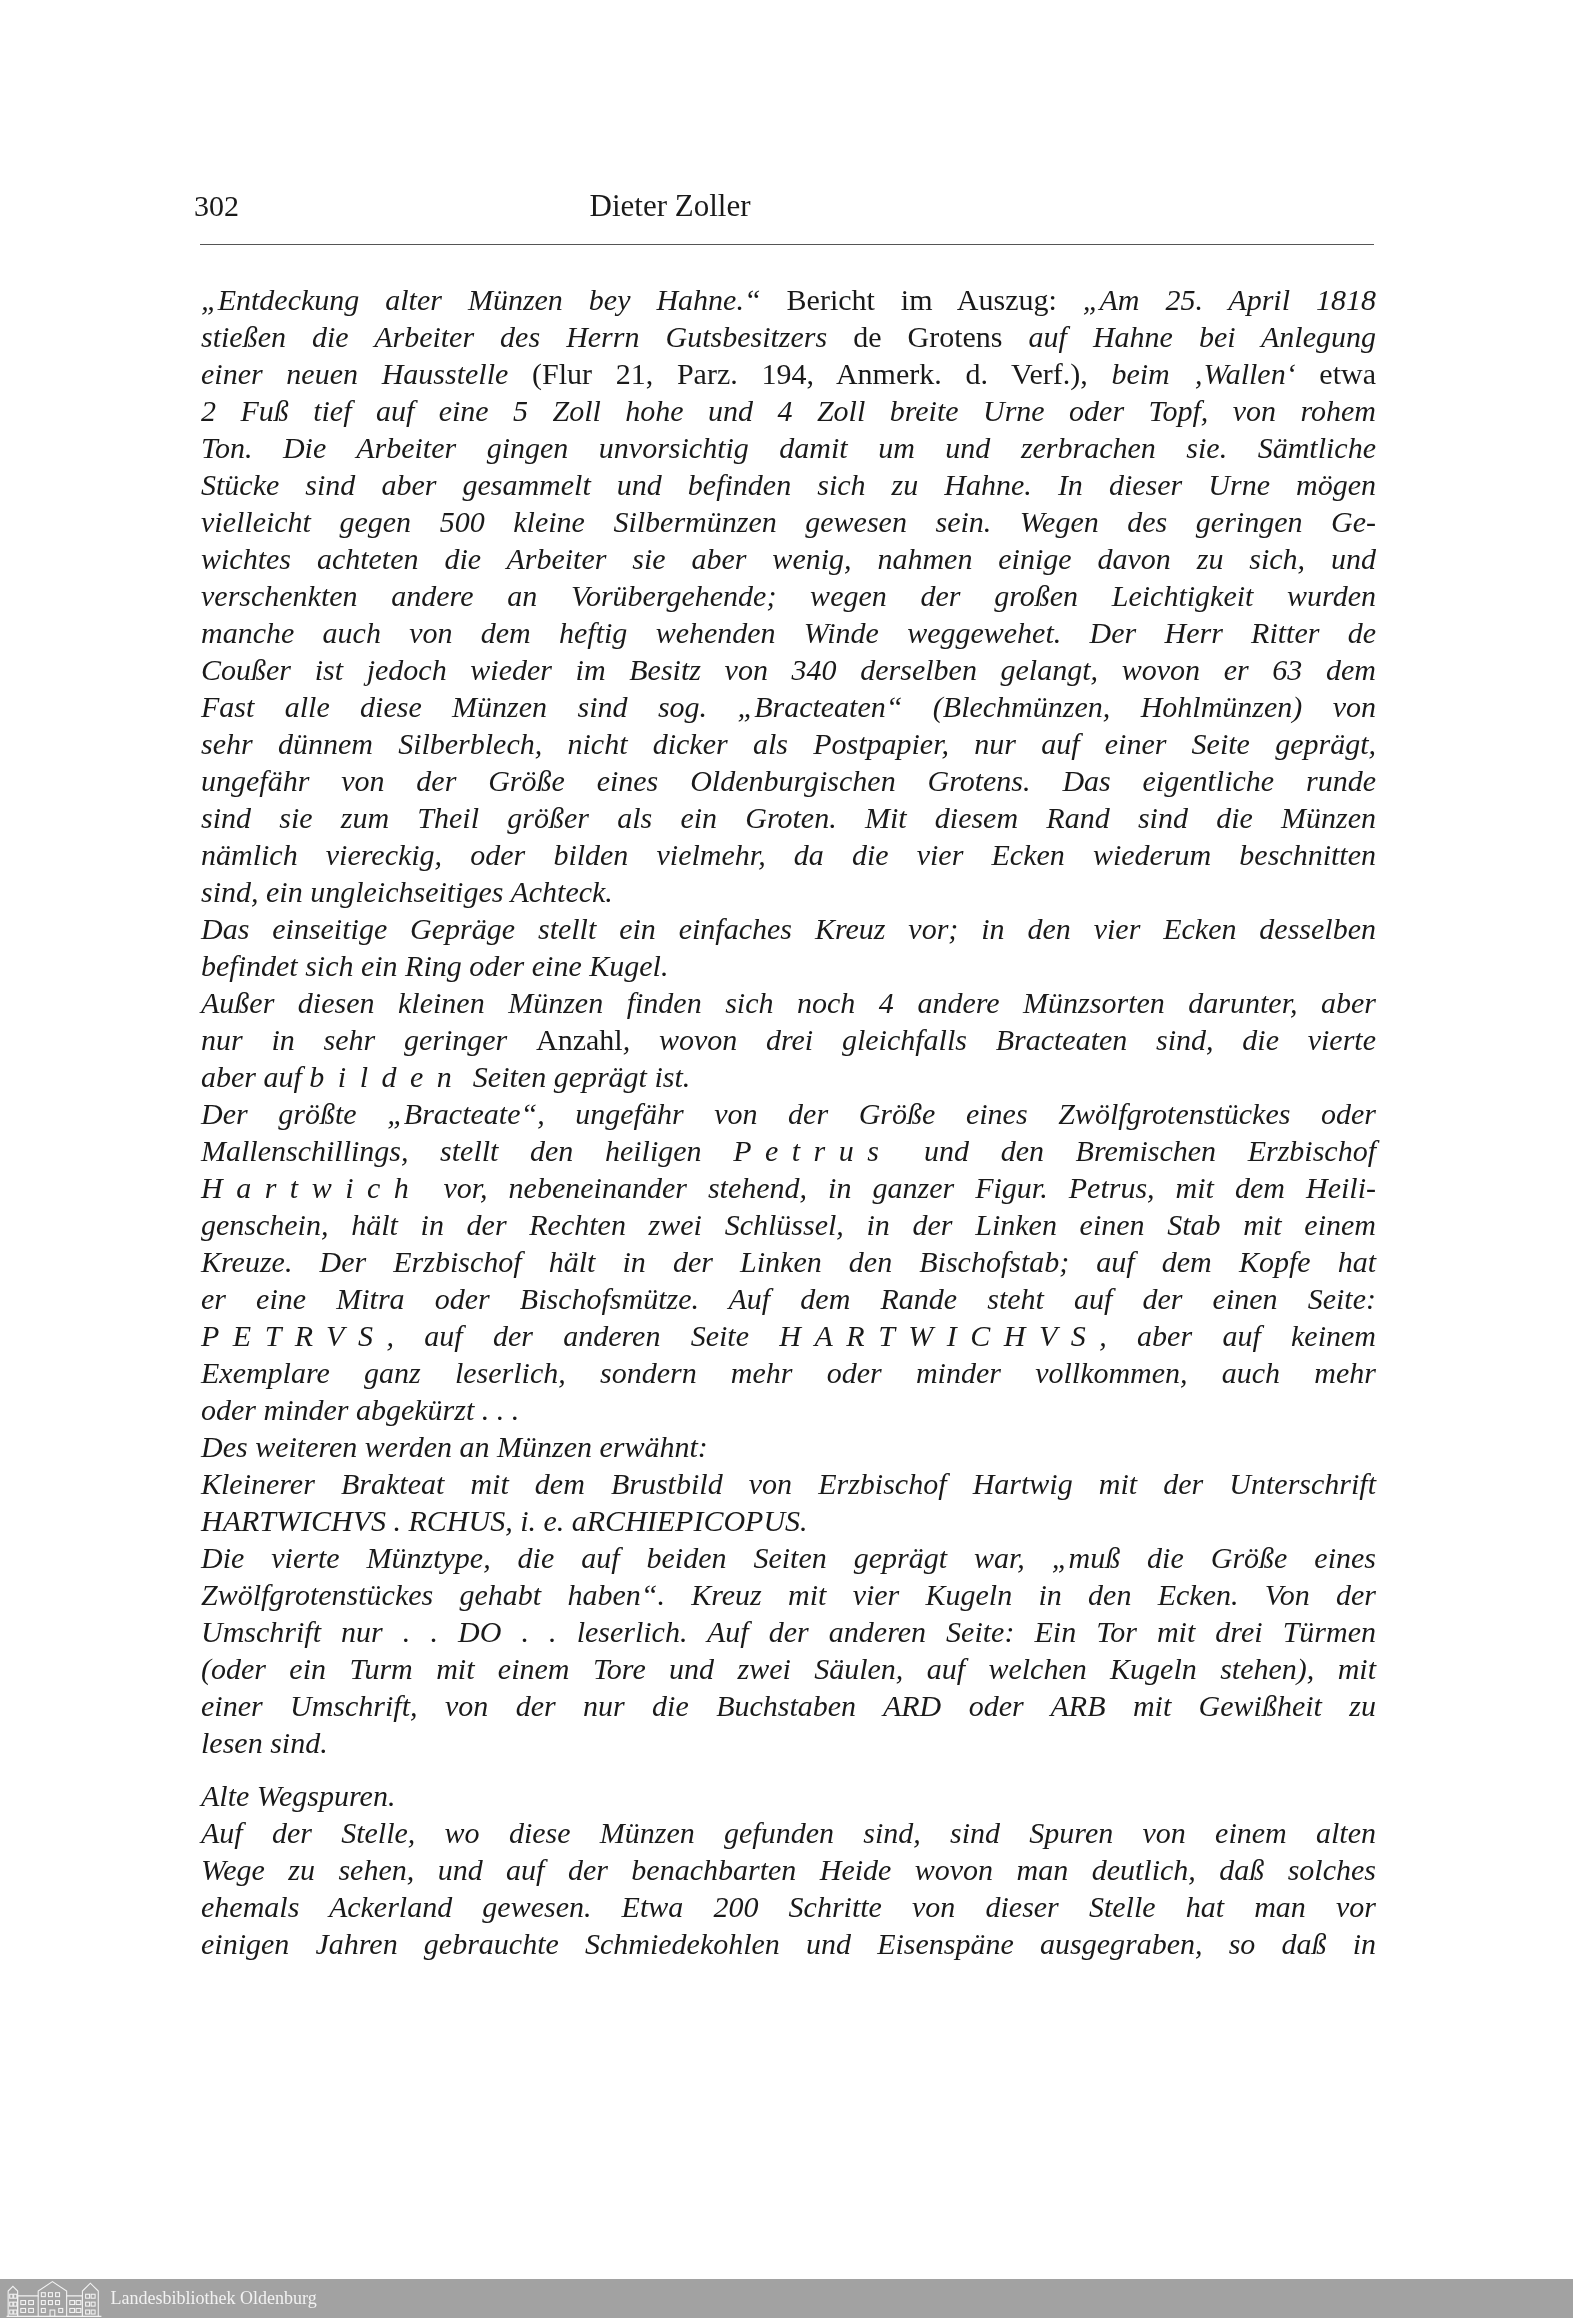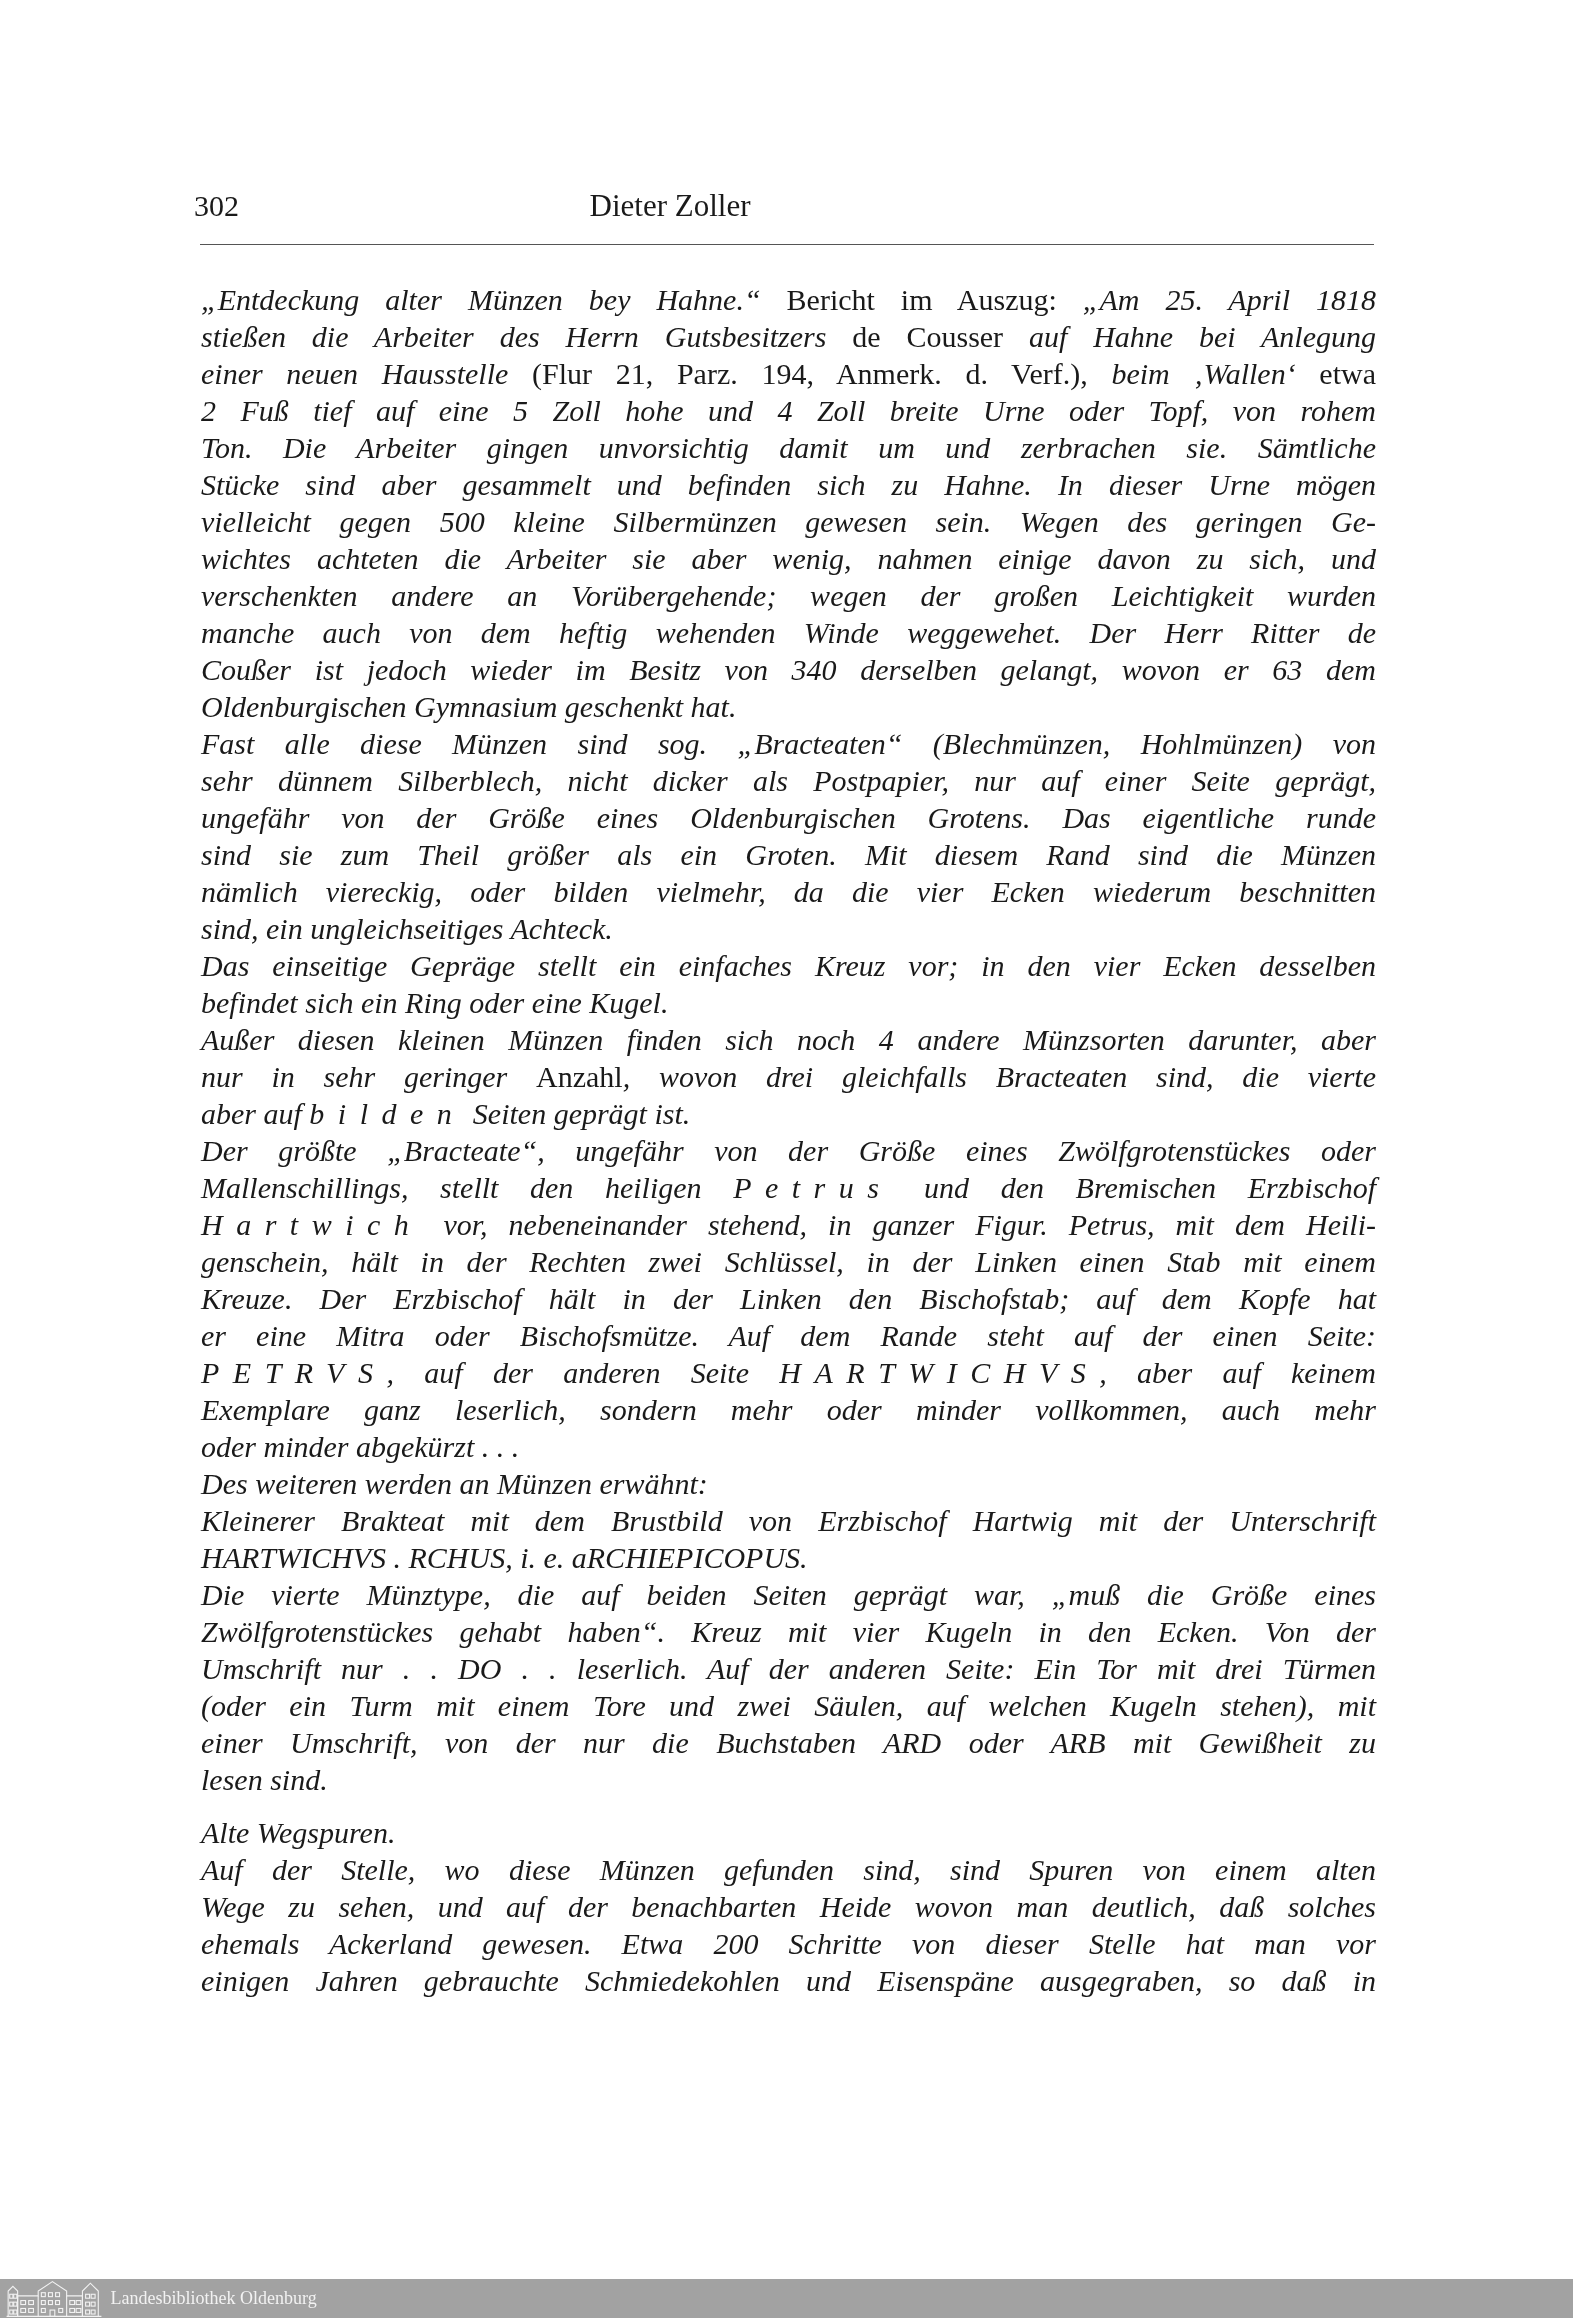--- a/index.html
+++ b/index.html
@@ -98,31 +98,30 @@
 </head>
 <body>
 
 <div class="page-number">302</div>
 <div class="running-head">Dieter Zoller</div>
 <div class="header-rule"></div>
 
 <div class="body-text">
   <div id="main-lines">
       <span class="line"><span>„Entdeckung alter Münzen bey Hahne.“ </span><span class="up">Bericht im Auszug: </span><span>„Am 25. April 1818</span></span>
-      <span class="line"><span>stießen die Arbeiter des Herrn Gutsbesitzers </span><span class="up">de Cousser </span><span>auf Hahne bei Anlegung</span></span>
+      <span class="line"><span>stießen die Arbeiter des Herrn Gutsbesitzers </span><span class="up">de Grotens </span><span>auf Hahne bei Anlegung</span></span>
       <span class="line"><span>einer neuen Hausstelle </span><span class="up">(Flur 21, Parz. 194, Anmerk. d. Verf.), </span><span>beim ‚Wallen‘ </span><span class="up">etwa</span></span>
       <span class="line"><span>2 Fuß tief auf eine 5 Zoll hohe und 4 Zoll breite Urne oder Topf, von rohem</span></span>
       <span class="line"><span>Ton. Die Arbeiter gingen unvorsichtig damit um und zerbrachen sie. Sämtliche</span></span>
       <span class="line"><span>Stücke sind aber gesammelt und befinden sich zu Hahne. In dieser Urne mögen</span></span>
       <span class="line"><span>vielleicht gegen 500 kleine Silbermünzen gewesen sein. Wegen des geringen Ge-</span></span>
       <span class="line"><span>wichtes achteten die Arbeiter sie aber wenig, nahmen einige davon zu sich, und</span></span>
       <span class="line"><span>verschenkten andere an Vorübergehende; wegen der großen Leichtigkeit wurden</span></span>
       <span class="line"><span>manche auch von dem heftig wehenden Winde weggewehet. Der Herr Ritter de</span></span>
       <span class="line"><span>Coußer ist jedoch wieder im Besitz von 340 derselben gelangt, wovon er 63 dem</span></span>
-      <span class="line last"><span>Oldenburgischen Gymnasium geschenkt hat.</span></span>
       <span class="line"><span>Fast alle diese Münzen sind sog. „Bracteaten“ (Blechmünzen, Hohlmünzen) von</span></span>
       <span class="line"><span>sehr dünnem Silberblech, nicht dicker als Postpapier, nur auf einer Seite geprägt,</span></span>
       <span class="line"><span>ungefähr von der Größe eines Oldenburgischen Grotens. Das eigentliche runde</span></span>
       <span class="line"><span>sind sie zum Theil größer als ein Groten. Mit diesem Rand sind die Münzen</span></span>
       <span class="line"><span>nämlich viereckig, oder bilden vielmehr, da die vier Ecken wiederum beschnitten</span></span>
       <span class="line last"><span>sind, ein ungleichseitiges Achteck.</span></span>
       <span class="line"><span>Das einseitige Gepräge stellt ein einfaches Kreuz vor; in den vier Ecken desselben</span></span>
       <span class="line last"><span>befindet sich ein Ring oder eine Kugel.</span></span>
       <span class="line"><span>Außer diesen kleinen Münzen finden sich noch 4 andere Münzsorten darunter, aber</span></span>
       <span class="line"><span>nur in sehr geringer </span><span class="up">Anzahl</span><span>, wovon drei gleichfalls Bracteaten sind, die vierte</span></span>

